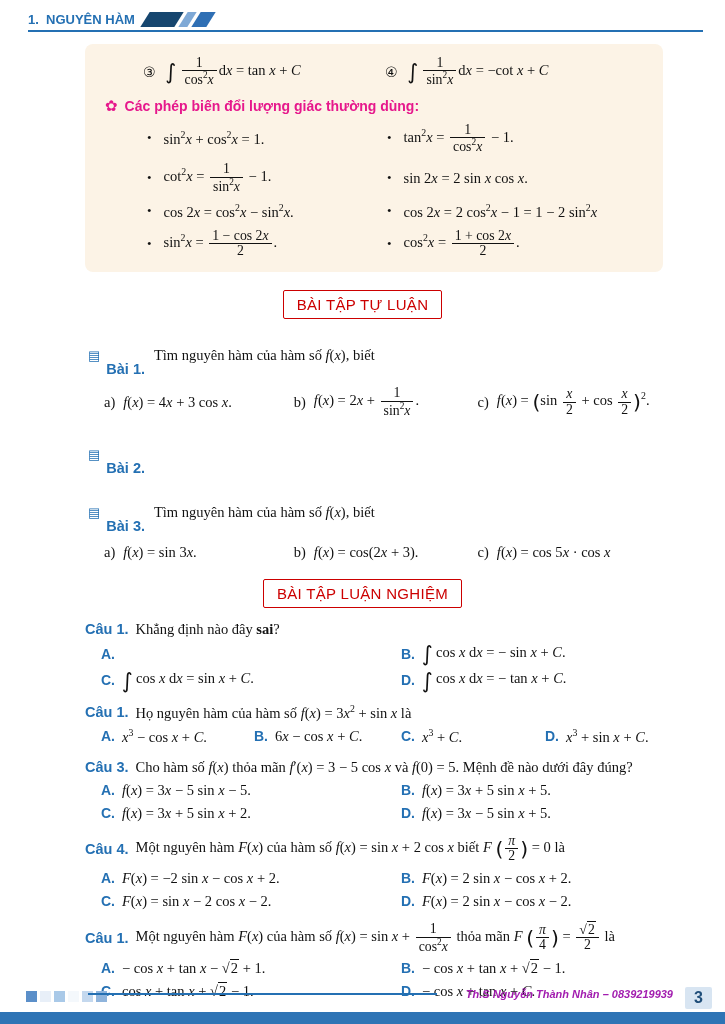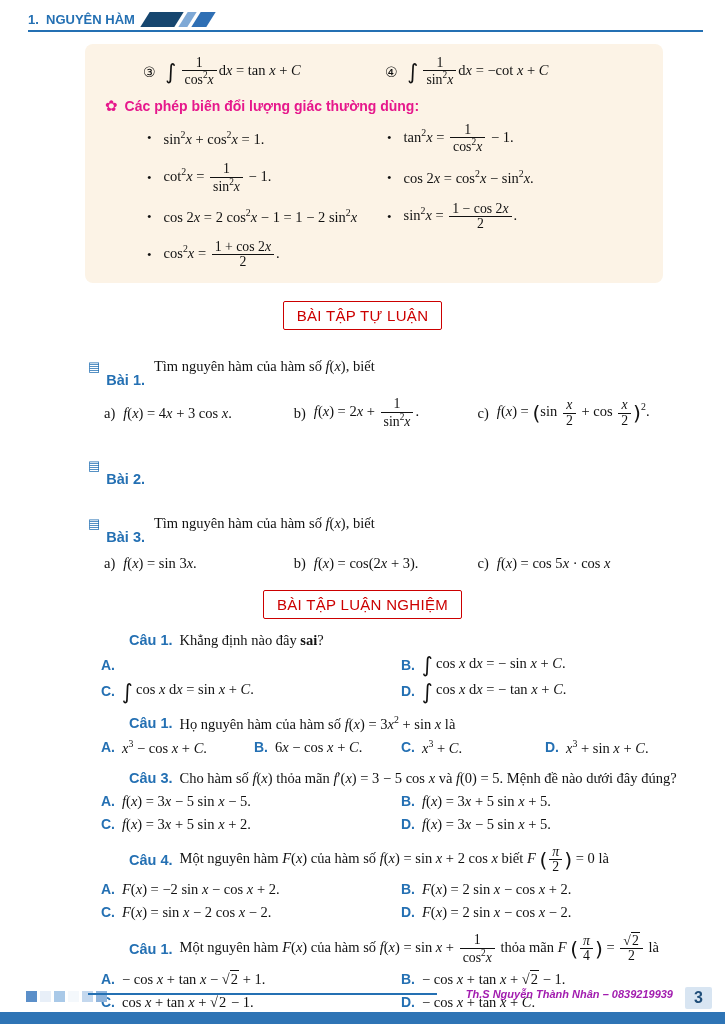--- a/index.html
+++ b/index.html
@@ -60,21 +60,21 @@
   .book-icon { color:#2470b3; font-family:"DejaVu Sans", sans-serif; font-size:13px; }
   .prob-label { color:#2470b3; font-family:"Liberation Sans", sans-serif;
                 font-weight:bold; font-size:14.5px; white-space:nowrap; margin-right:3px;margin-top:28px; }
   .parts { display:grid; grid-template-columns:32% 31% 37%; margin:9px 0 0 16px; }
   .part { display:flex; align-items:center; gap:8px; }
 
   
   .question { margin:12px 24px 0 85px; }
   .q-head { display:flex; align-items:center; gap:7px; }
   .q-label { color:#2470b3; font-family:"Liberation Sans", sans-serif;
-             font-weight:bold; font-size:14.5px; white-space:nowrap;margin-left:44px; }
+             font-weight:bold; font-size:14.5px; white-space:nowrap; }
   .options { display:grid; margin:5px 0 0 16px; row-gap:5px; }
   .options.c2 { grid-template-columns:50% 50%; }
   .options.c4 { grid-template-columns:25.5% 24.5% 24% 26%; }
   .option { display:flex; align-items:center; gap:7px; }
   .opt-letter { color:#2470b3; font-family:"Liberation Sans", sans-serif;
                 font-weight:bold; font-size:14px; }
 
   
   .footer-rule { position:absolute; left:88px; right:52px; bottom:24px;
                  display:flex; align-items:center; gap:9px; }
@@ -136,20 +136,23 @@
             <span class="d">cos<sup>2</sup><i>x</i></span>
           </span> − 1.</span>
       </div>
     <div class="ident">
         <span class="math">cot<sup>2</sup><i>x</i> = <span class="frac">
             <span class="n">1</span>
             <span class="d">sin<sup>2</sup><i>x</i></span>
           </span> − 1.</span>
       </div>
     <div class="ident">
+        <span class="math">sin 2<i>x</i> = 2 sin <i>x</i> cos <i>x</i>.</span>
+      </div>
+    <div class="ident">
         <span class="math">cos 2<i>x</i> = cos<sup>2</sup><i>x</i> − sin<sup>2</sup><i>x</i>.</span>
       </div>
     <div class="ident">
         <span class="math">cos 2<i>x</i> = 2 cos<sup>2</sup><i>x</i> − 1 = 1 − 2 sin<sup>2</sup><i>x</i></span>
       </div>
     <div class="ident">
         <span class="math">sin<sup>2</sup><i>x</i> = <span class="frac">
             <span class="n">1 − cos 2<i>x</i></span>
             <span class="d">2</span>
           </span>.</span>

